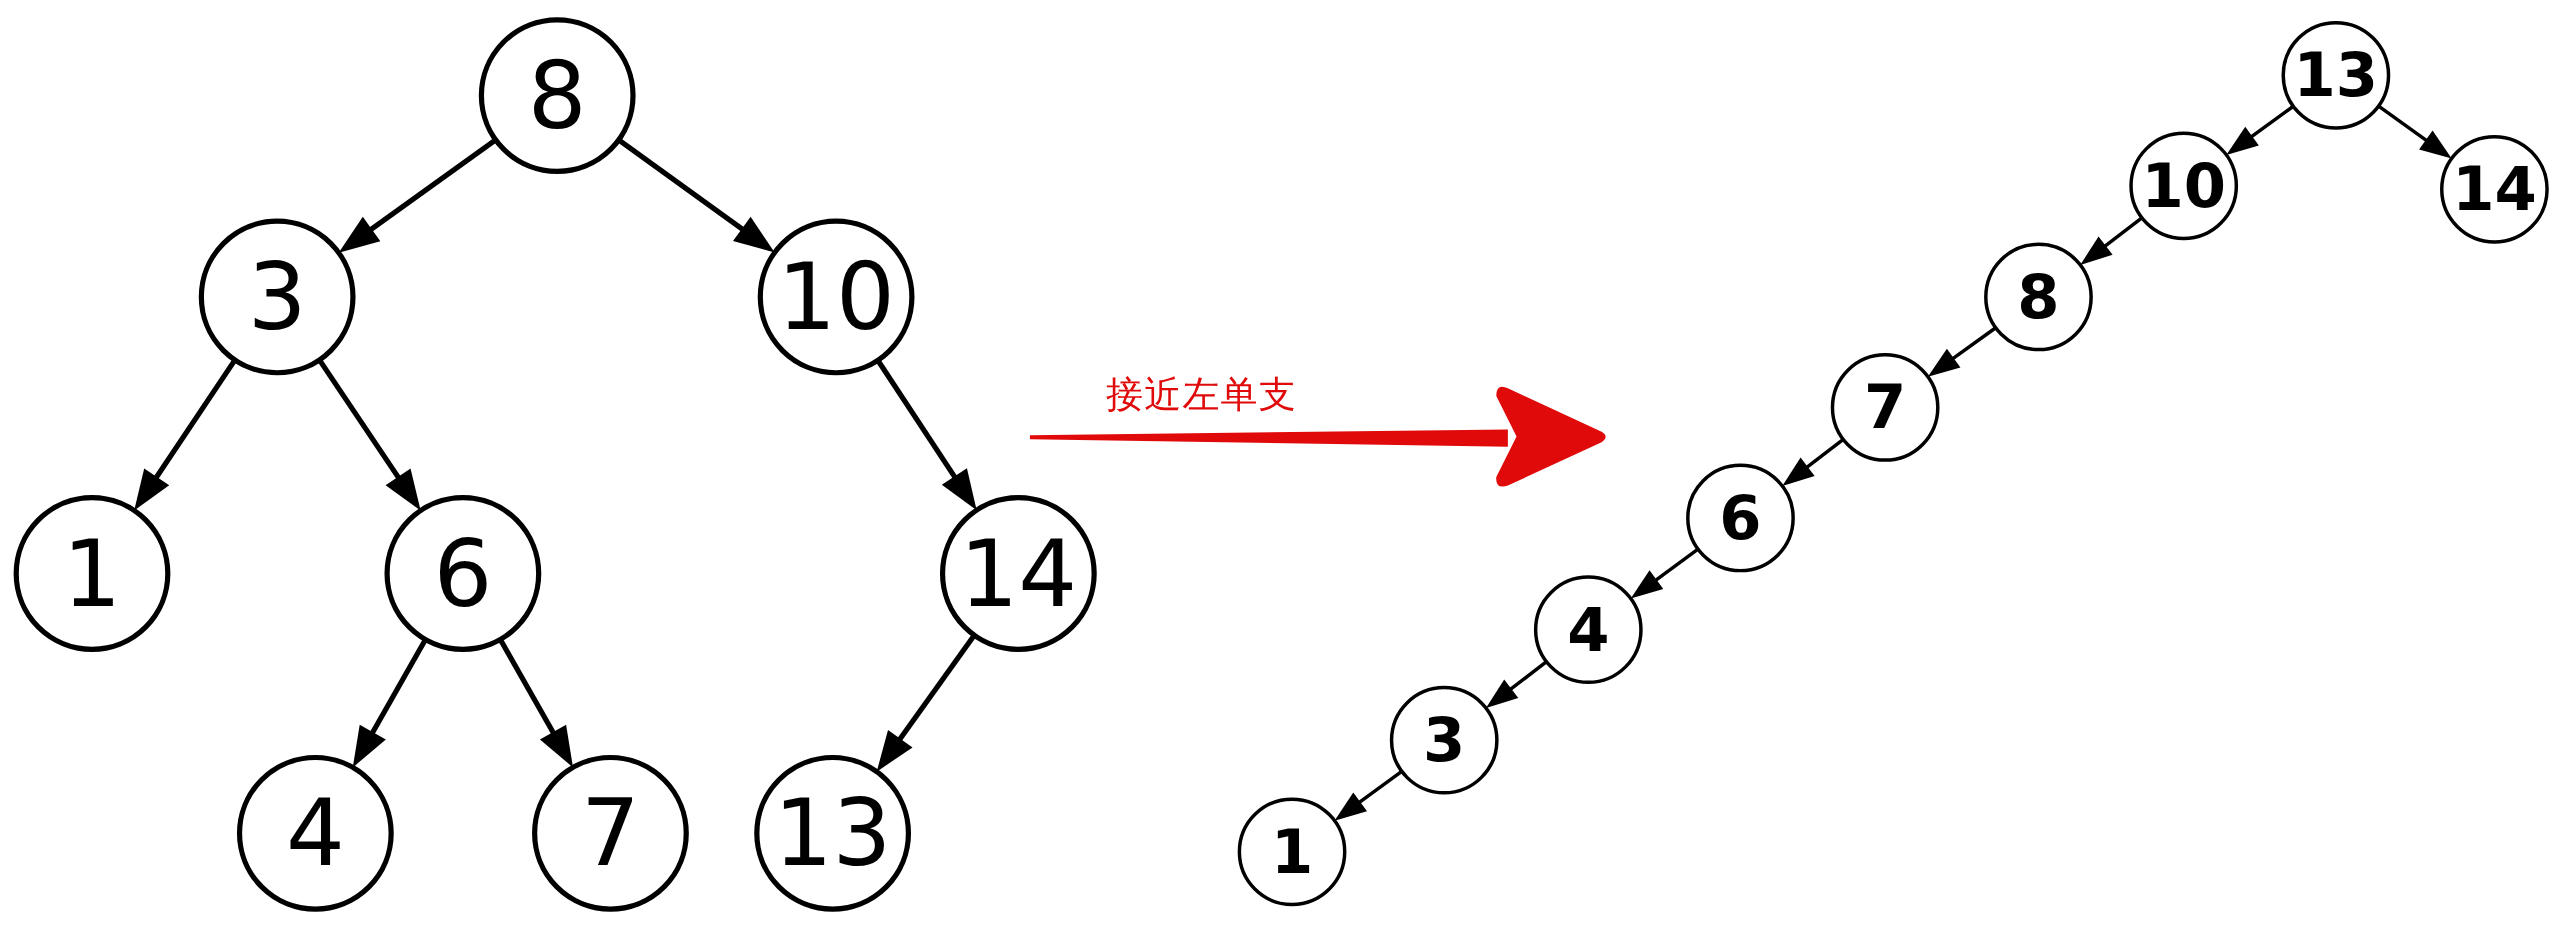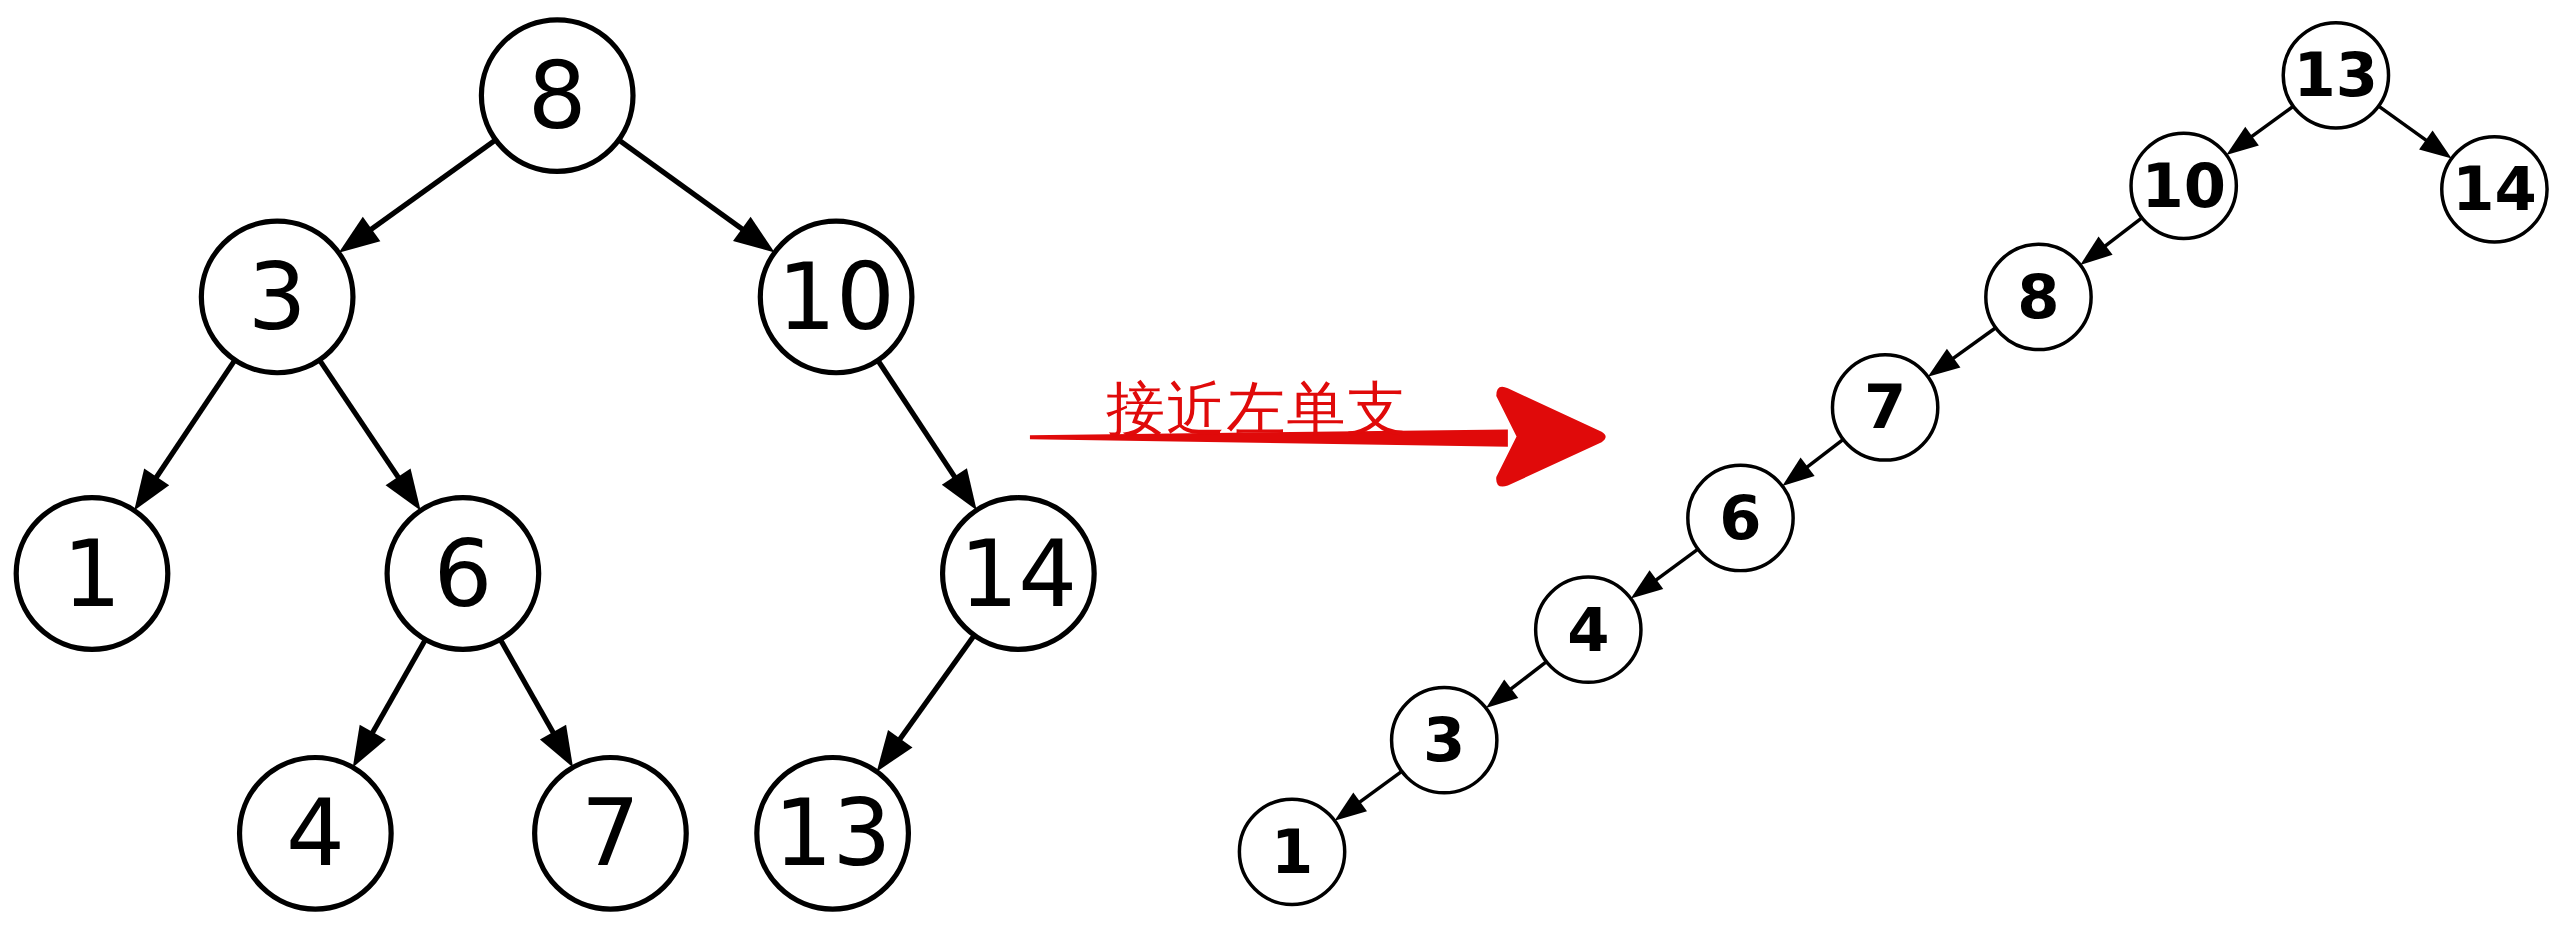--- a/index.html
+++ b/index.html
@@ -4,21 +4,21 @@
 <style>
   html, body { margin: 0; padding: 0; background: #ffffff; }
   body { width: 2576px; height: 926px; position: relative; overflow: hidden; }
   #canvas { position: absolute; left: 0; top: 0; width: 2576px; height: 926px; }
   .node-circle-left { fill: #ffffff; stroke: #000000; stroke-width: 9; }
   .node-circle-right { fill: #ffffff; stroke: #000000; stroke-width: 6; }
   .node-label-left { font-family: "DejaVu Sans", sans-serif; font-size: 160px; fill: #000; }
   .node-label-right { font-family: "DejaVu Sans", sans-serif; font-weight: bold; font-size: 105px; fill: #000; }
   .edge-left { stroke: #000; stroke-width: 9; fill: none; }
   .edge-right { stroke: #000; stroke-width: 6; fill: none; }
-  .caption { position: absolute; color: #e00a0a; font-family: "DejaVu Serif", serif; font-size: 59px; white-space: nowrap; letter-spacing: 1.2px; }
+  .caption { position: absolute; color: #e00a0a; font-family: "DejaVu Serif", serif; font-size: 37px; white-space: nowrap; letter-spacing: 1.2px; }
 </style>
 </head>
 <body>
 
 <svg id="canvas" xmlns="http://www.w3.org/2000/svg" width="2576" height="926" viewBox="0 0 4452 1600">
   <g id="left-tree">
       <g>
         <line x1="856.6390061697678" y1="241.47443358041494" x2="638.9474487370669" y2="397.9964624783073" class="edge-left"></line>
         <polygon points="585.3609938302322,436.52556641958506 627.0169808151595,374.551549700386 657.3732445264693,416.7711808391041" fill="#000"></polygon>
       </g>

